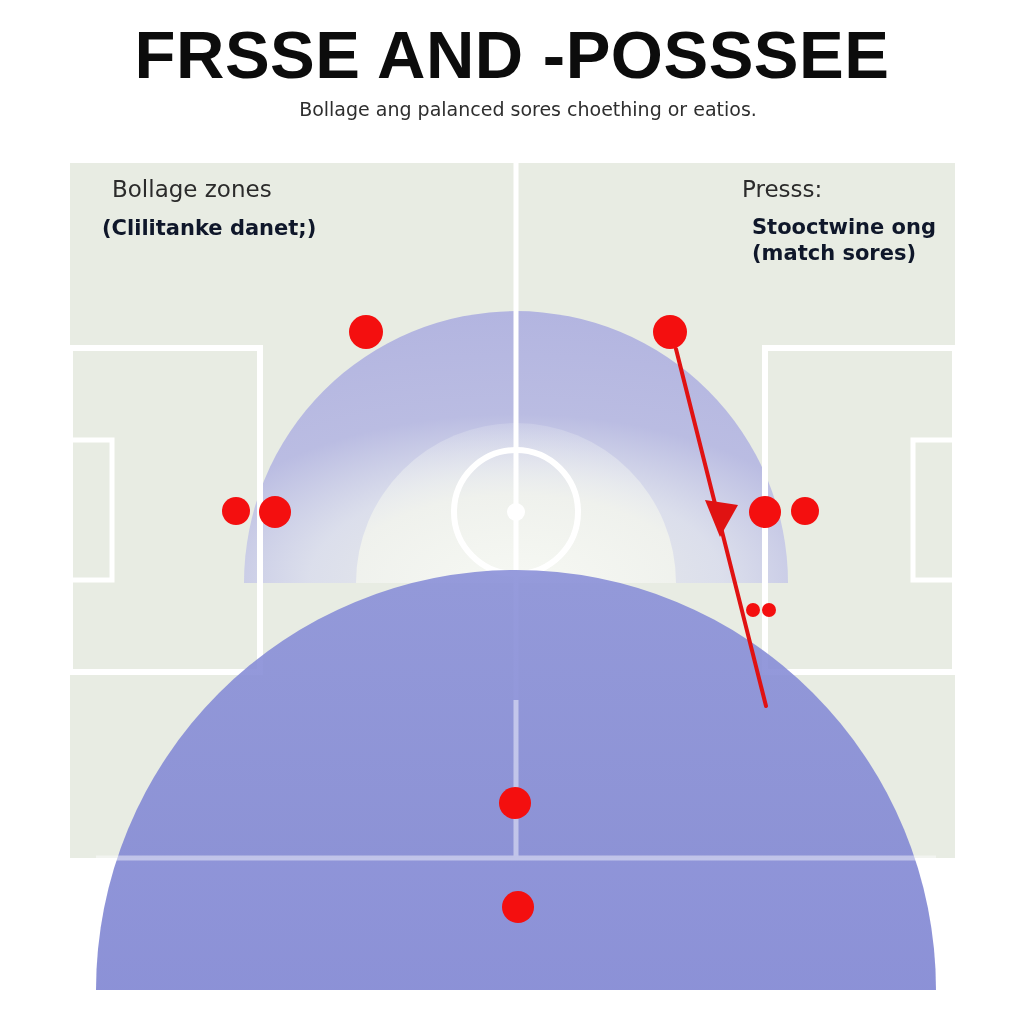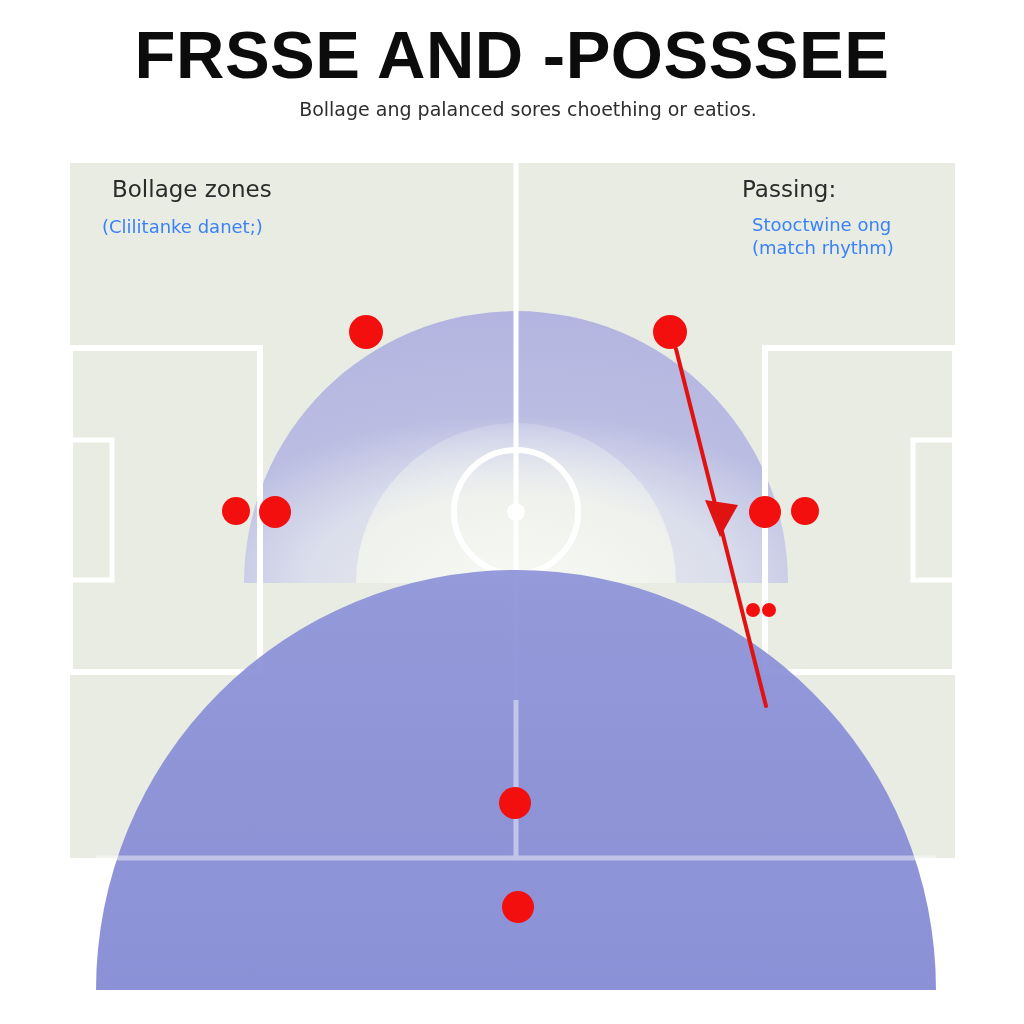--- a/index.html
+++ b/index.html
@@ -65,22 +65,23 @@
     font-family: "DejaVu Sans", sans-serif;
     color: #3a3a3a;
     white-space: nowrap;
     pointer-events: none;
   }
   .annot-title {
     font-size: 23px;
     color: #2b2b2b;
   }
   .annot-sub {
-    font-size: 18px;
-    color: #3b82f6;
+    font-size: 21px;
+    color: #0f172a;
+    font-weight: bold;
   }
   #label-left  { left: 112px; top: 176px; }
   #label-right { left: 742px; top: 176px; }
   #label-left .annot-sub  { margin-top: 14px; margin-left: -10px; }
   #label-right .annot-sub { margin-top: 12px; margin-left: 10px; line-height: 1.25; }
 </style>
 </head>
 <body>
 
 <div id="stage">
@@ -157,18 +158,18 @@
       </g>
     </svg>
   </div>
 
   <div class="annot" id="label-left">
     <div class="annot-title">Bollage zones</div>
     <div class="annot-sub">(Clilitanke danet;)</div>
   </div>
 
   <div class="annot" id="label-right">
-    <div class="annot-title">Passing:</div>
+    <div class="annot-title">Presss:</div>
     <div class="annot-sub">Stooctwine ong</div>
-    <div class="annot-sub" style="margin-top:0;">(match rhythm)</div>
+    <div class="annot-sub" style="margin-top:0;">(match sores)</div>
   </div>
 
 </div>
 
 </body></html>

